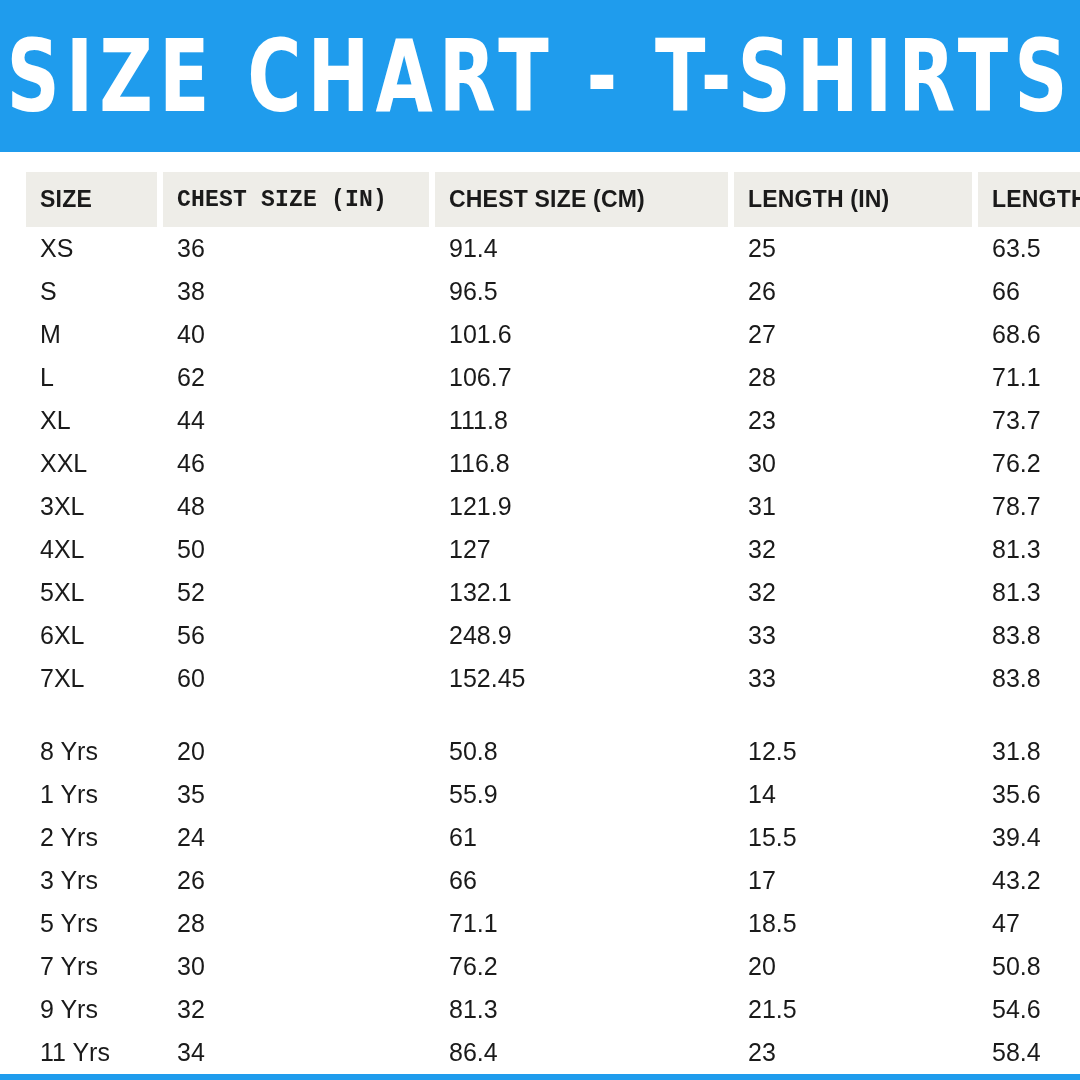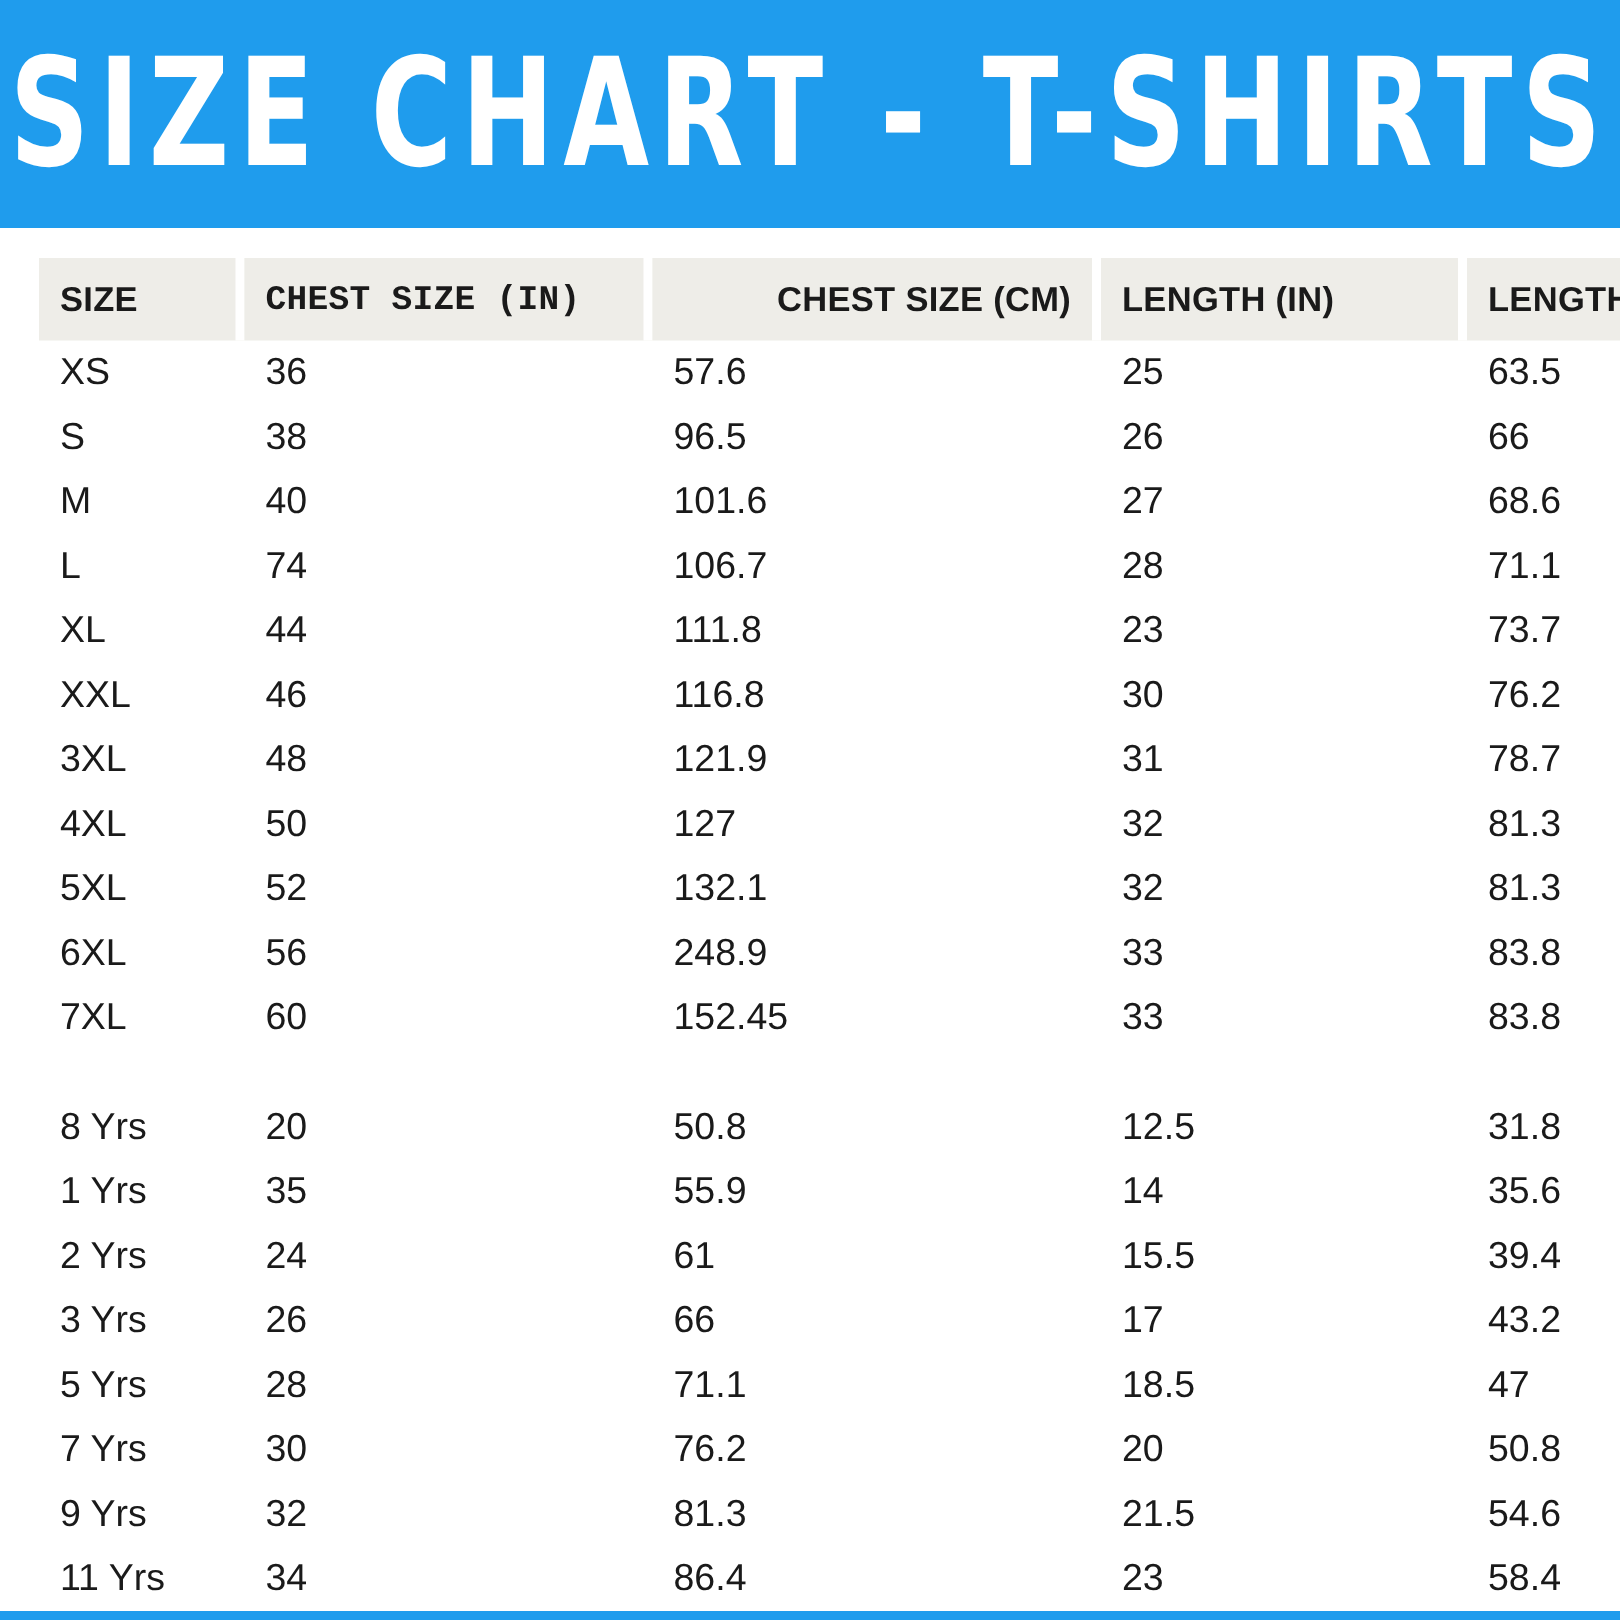--- a/index.html
+++ b/index.html
@@ -58,21 +58,21 @@
     font-size: 23px;
     font-weight: bold;
     text-align: left;
     padding: 14px 14px 14px 14px;
     letter-spacing: 0.2px;
     white-space: nowrap;
   }
   
   table.size-table th.col0 { width: 103px; }
   table.size-table th.col1 { width: 238px; font-family: Liberation Mono, monospace; }
-  table.size-table th.col2 { width: 265px; text-align: right; }
+  table.size-table th.col2 { width: 265px; }
   table.size-table th.col3 { width: 210px; }
   table.size-table th.col4 { width: 212px; }
 
   table.size-table th .hcell {
     display: block;
   }
   .header-row th {
     border-right: 6px solid #ffffff;
   }
   .header-row th:last-child {
@@ -121,41 +121,41 @@
             </th>
           <th class="col4">
               <span class="hcell">LENGTH (CM)</span>
             </th>
         </tr>
       </thead>
       <tbody>
         <tr>
           <td>XS</td>
           <td>36</td>
-          <td>57.6</td>
+          <td>91.4</td>
           <td>25</td>
           <td>63.5</td>
         </tr>
         <tr>
           <td>S</td>
           <td>38</td>
           <td>96.5</td>
           <td>26</td>
           <td>66</td>
         </tr>
         <tr>
           <td>M</td>
           <td>40</td>
           <td>101.6</td>
           <td>27</td>
           <td>68.6</td>
         </tr>
         <tr>
           <td>L</td>
-          <td>74</td>
+          <td>62</td>
           <td>106.7</td>
           <td>28</td>
           <td>71.1</td>
         </tr>
         <tr>
           <td>XL</td>
           <td>44</td>
           <td>111.8</td>
           <td>23</td>
           <td>73.7</td>

